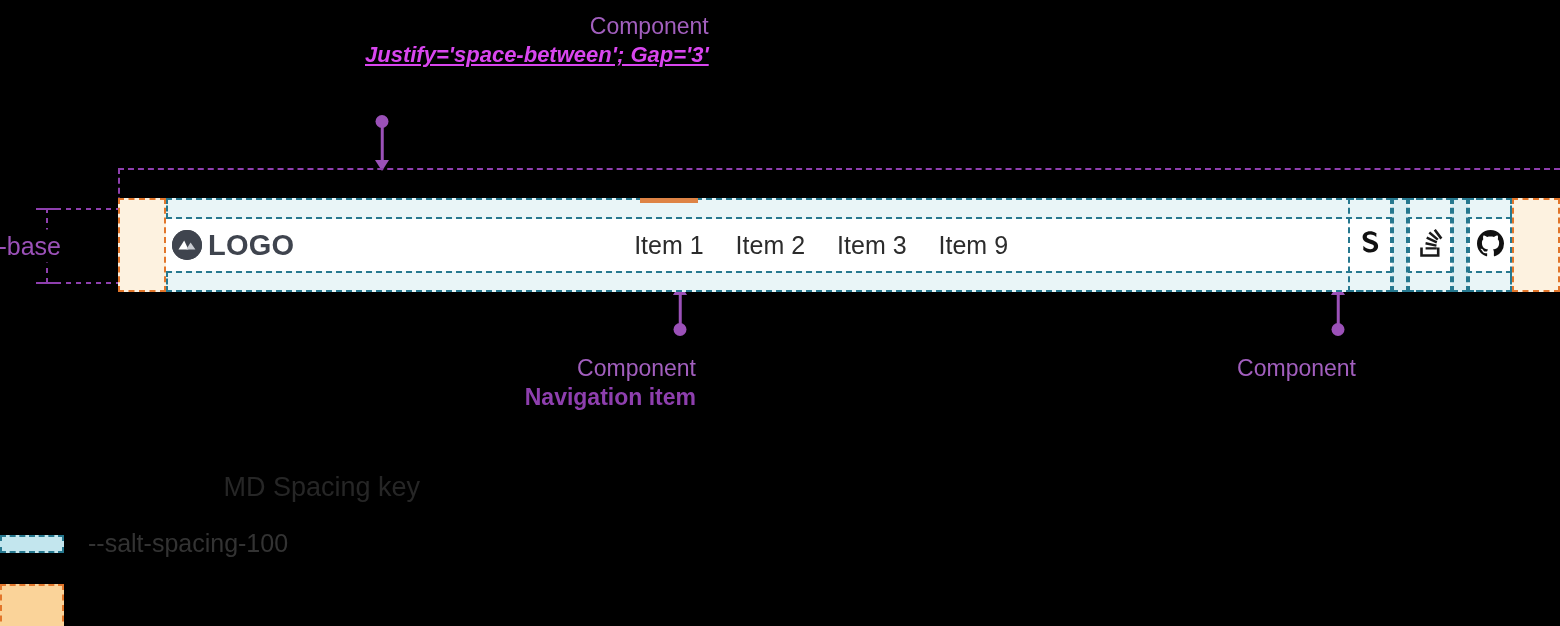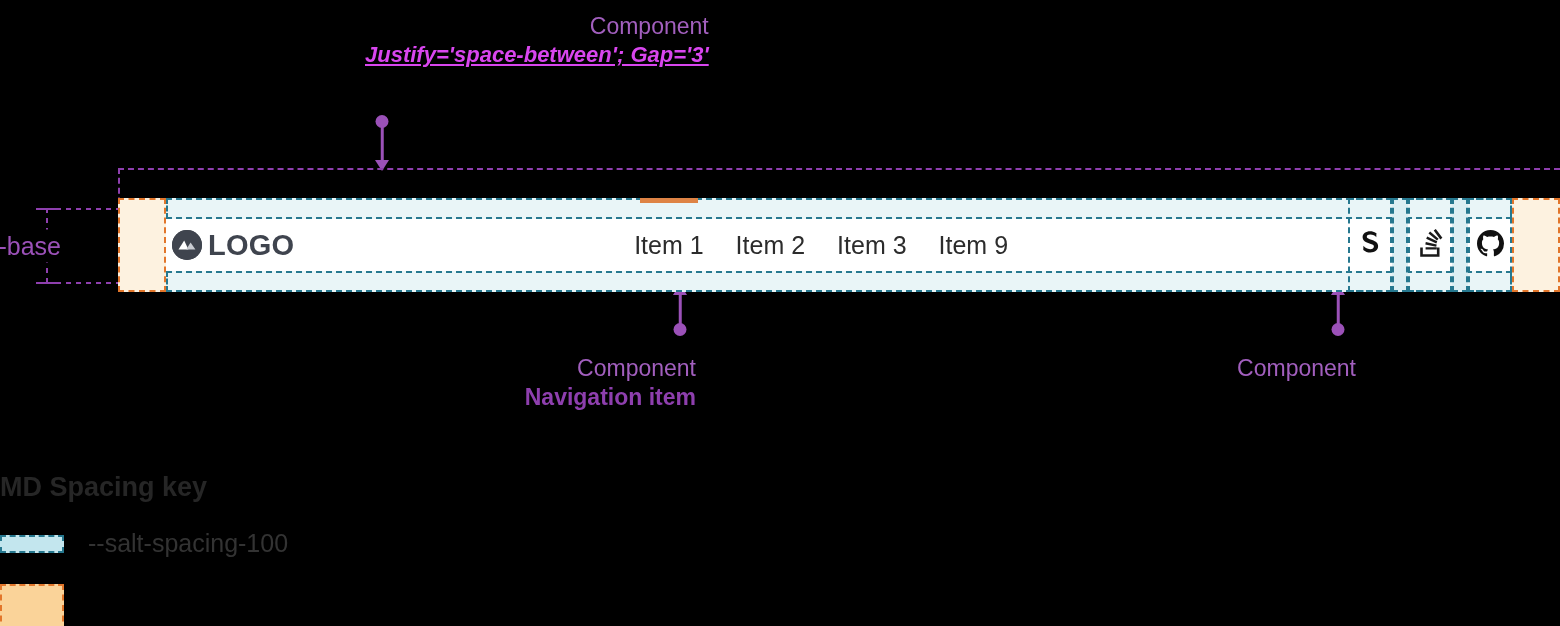--- a/index.html
+++ b/index.html
@@ -100,21 +100,21 @@
   #size-base .cap.bot{bottom:0;}
   #size-base .hline{position:absolute;left:48px;right:0;height:2px;
     background:repeating-linear-gradient(90deg,#8E3FAE 0 5px,transparent 5px 10px);}
   #size-base .hline.top{top:0;}
   #size-base .hline.bot{bottom:0;}
   #size-base .lbl{position:absolute;left:-48px;top:50%;transform:translateY(-50%);
     font-size:25px;color:#9B51B8;background:#000;padding:2px 4px;white-space:nowrap;}
 
   
   #spacing-key{position:absolute;left:0;top:472px;width:420px;}
-  #spacing-key .key-title{font-size:27px;font-weight:700;color:#262626;margin-left:0;}
+  #spacing-key .key-title{font-size:27px;font-weight:400;color:#262626;margin-left:0;text-align:right;}
   #spacing-key .key-row{display:flex;align-items:center;margin-top:26px;}
   #spacing-key .swatch{width:64px;box-sizing:border-box;margin-left:0;}
   #spacing-key .swatch.s100{height:18px;background:#C3E6EE;border:2px dashed #26788F;}
   #spacing-key .swatch.s300{height:48px;background:#FAD399;border:2px dashed #E2762B;}
   #spacing-key .key-label{font-size:25px;color:#333333;margin-left:24px;}
 </style>
 </head>
 <body>
 
 <div class="anno" style="left:365px;top:12px;">

